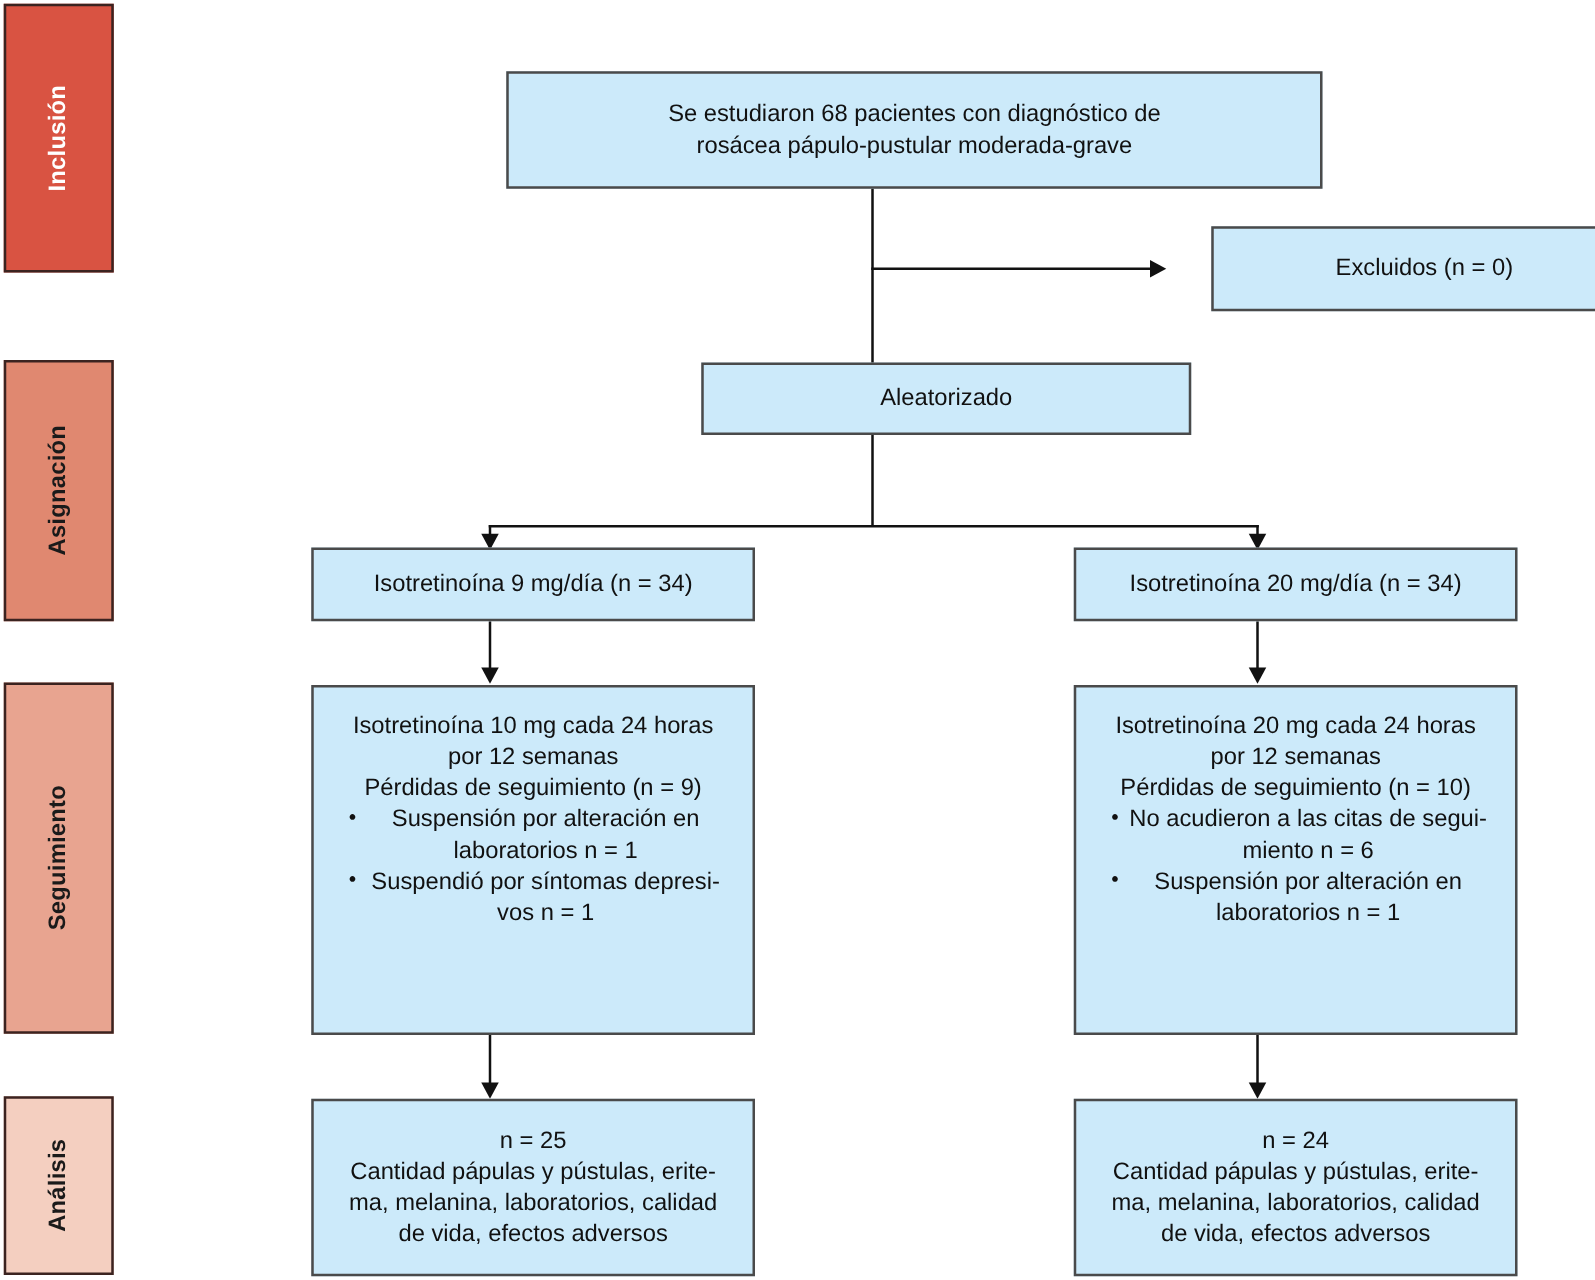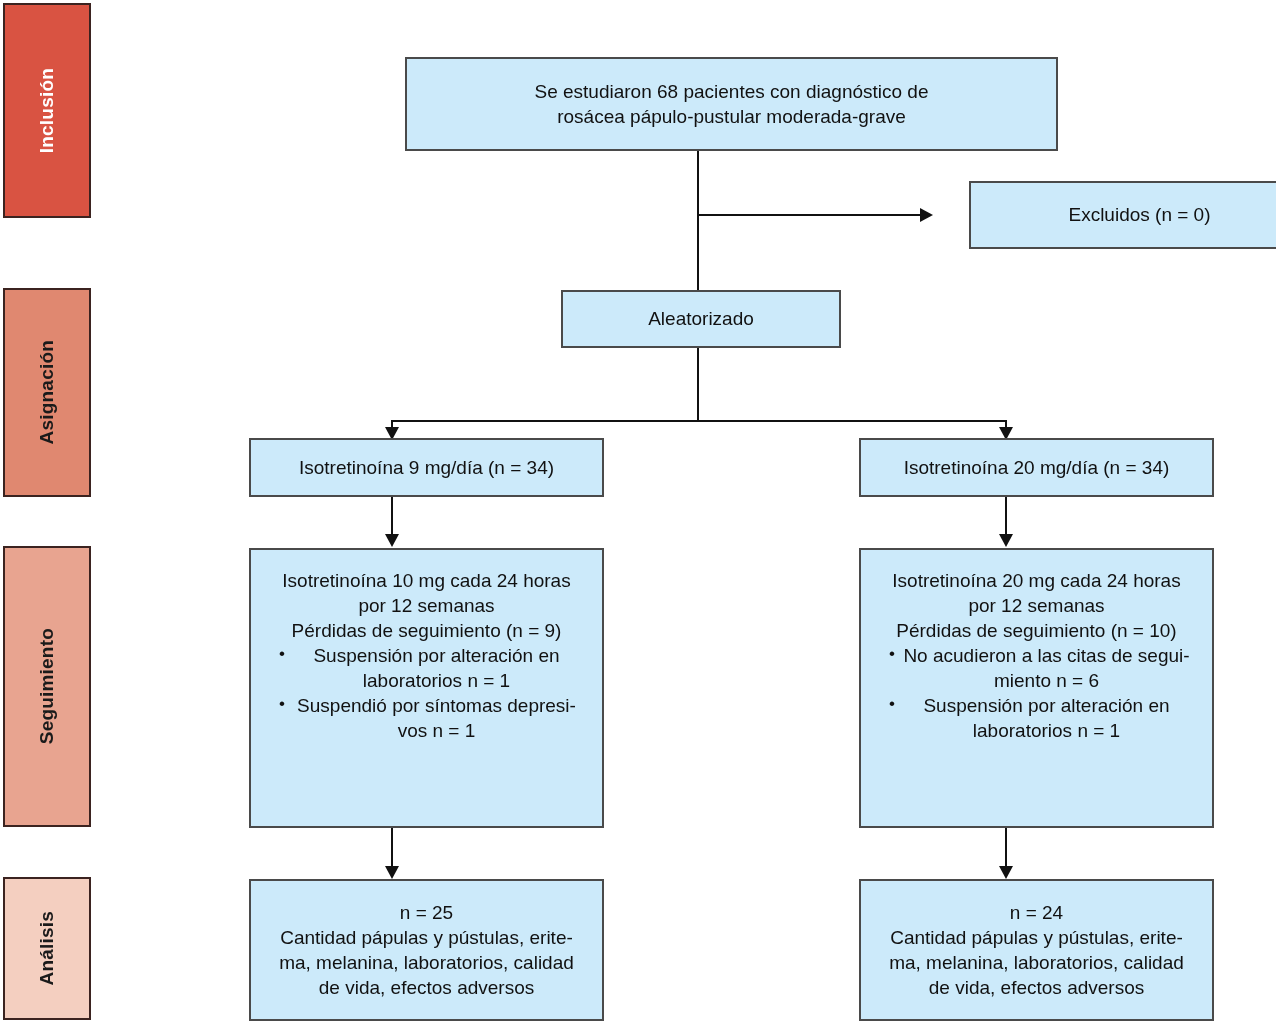--- a/index.html
+++ b/index.html
@@ -151,21 +151,21 @@
 
   <div class="node" style="left:371px; top:57px; width:653px; height:94px;">
     <span class="line">Se estudiaron 68 pacientes con diagnóstico de</span>
     <span class="line">rosácea pápulo-pustular moderada-grave</span>
   </div>
 
   <div class="node" style="left:935px; top:181px; width:341px; height:68px;">
     <span class="line">Excluidos (n = 0)</span>
   </div>
 
-  <div class="node" style="left:527px; top:290px; width:280px; height:58px;">
+  <div class="node" style="left:527px; top:290px; width:392px; height:58px;">
     <span class="line">Aleatorizado</span>
   </div>
 
   <div class="node" style="left:215px; top:438px; width:355px; height:59px;">
     <span class="line">Isotretinoína 9 mg/día (n = 34)</span>
   </div>
 
   <div class="node" style="left:825px; top:438px; width:355px; height:59px;">
     <span class="line">Isotretinoína 20 mg/día (n = 34)</span>
   </div>

